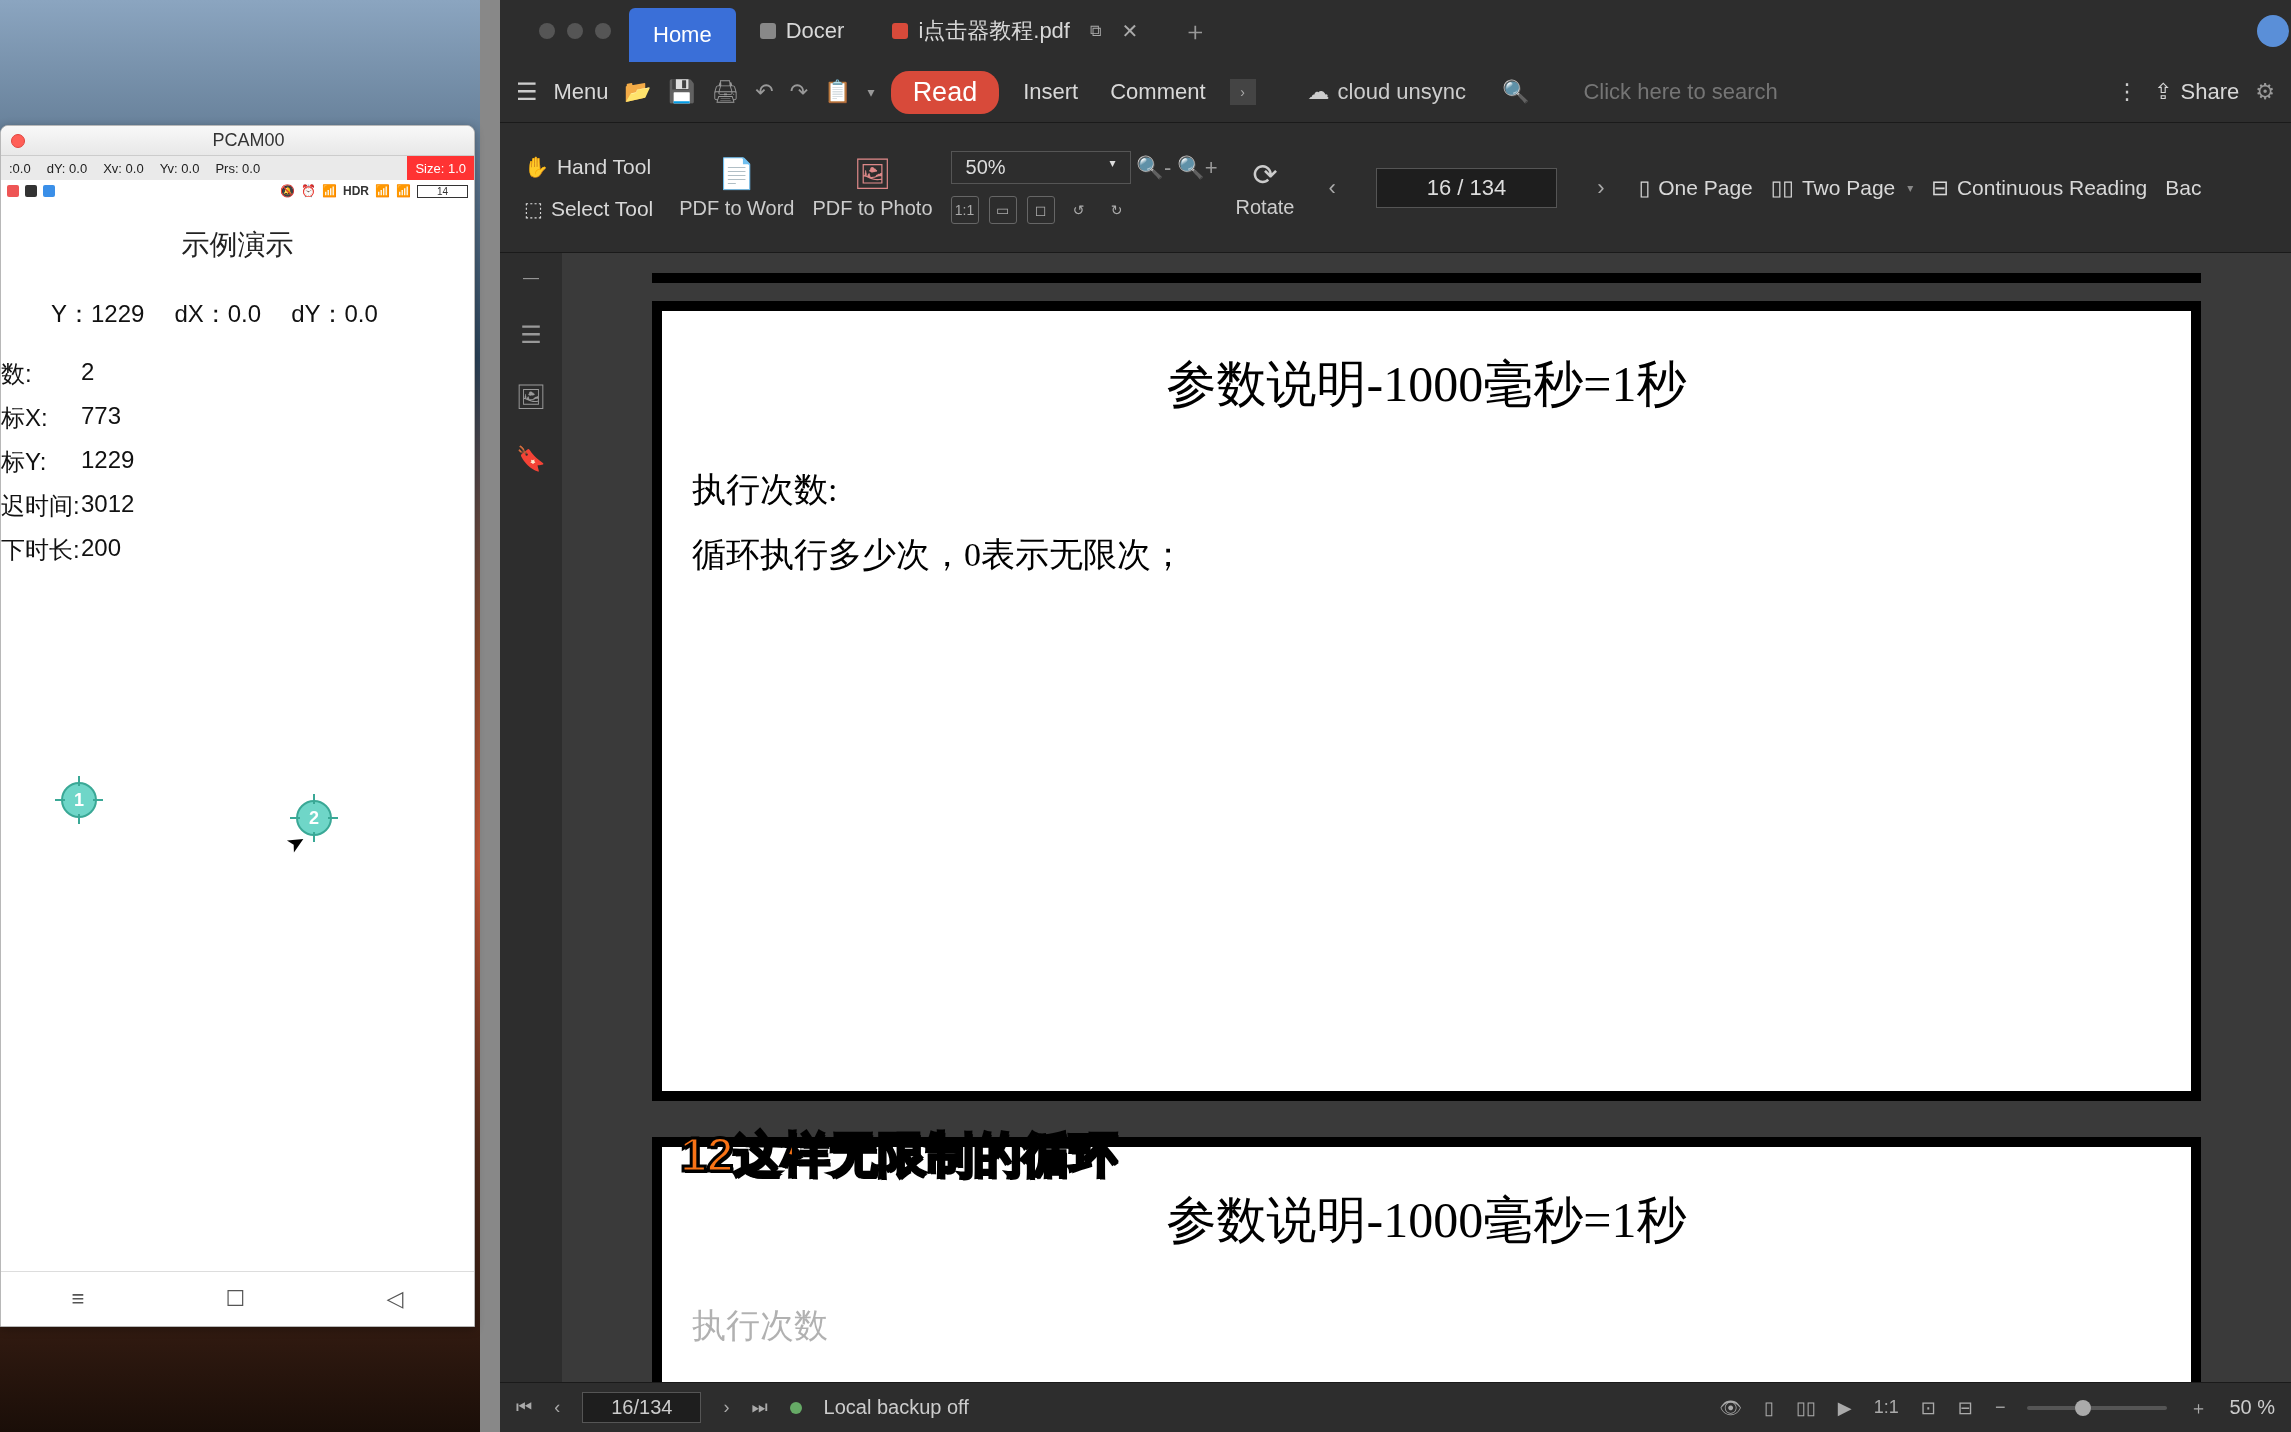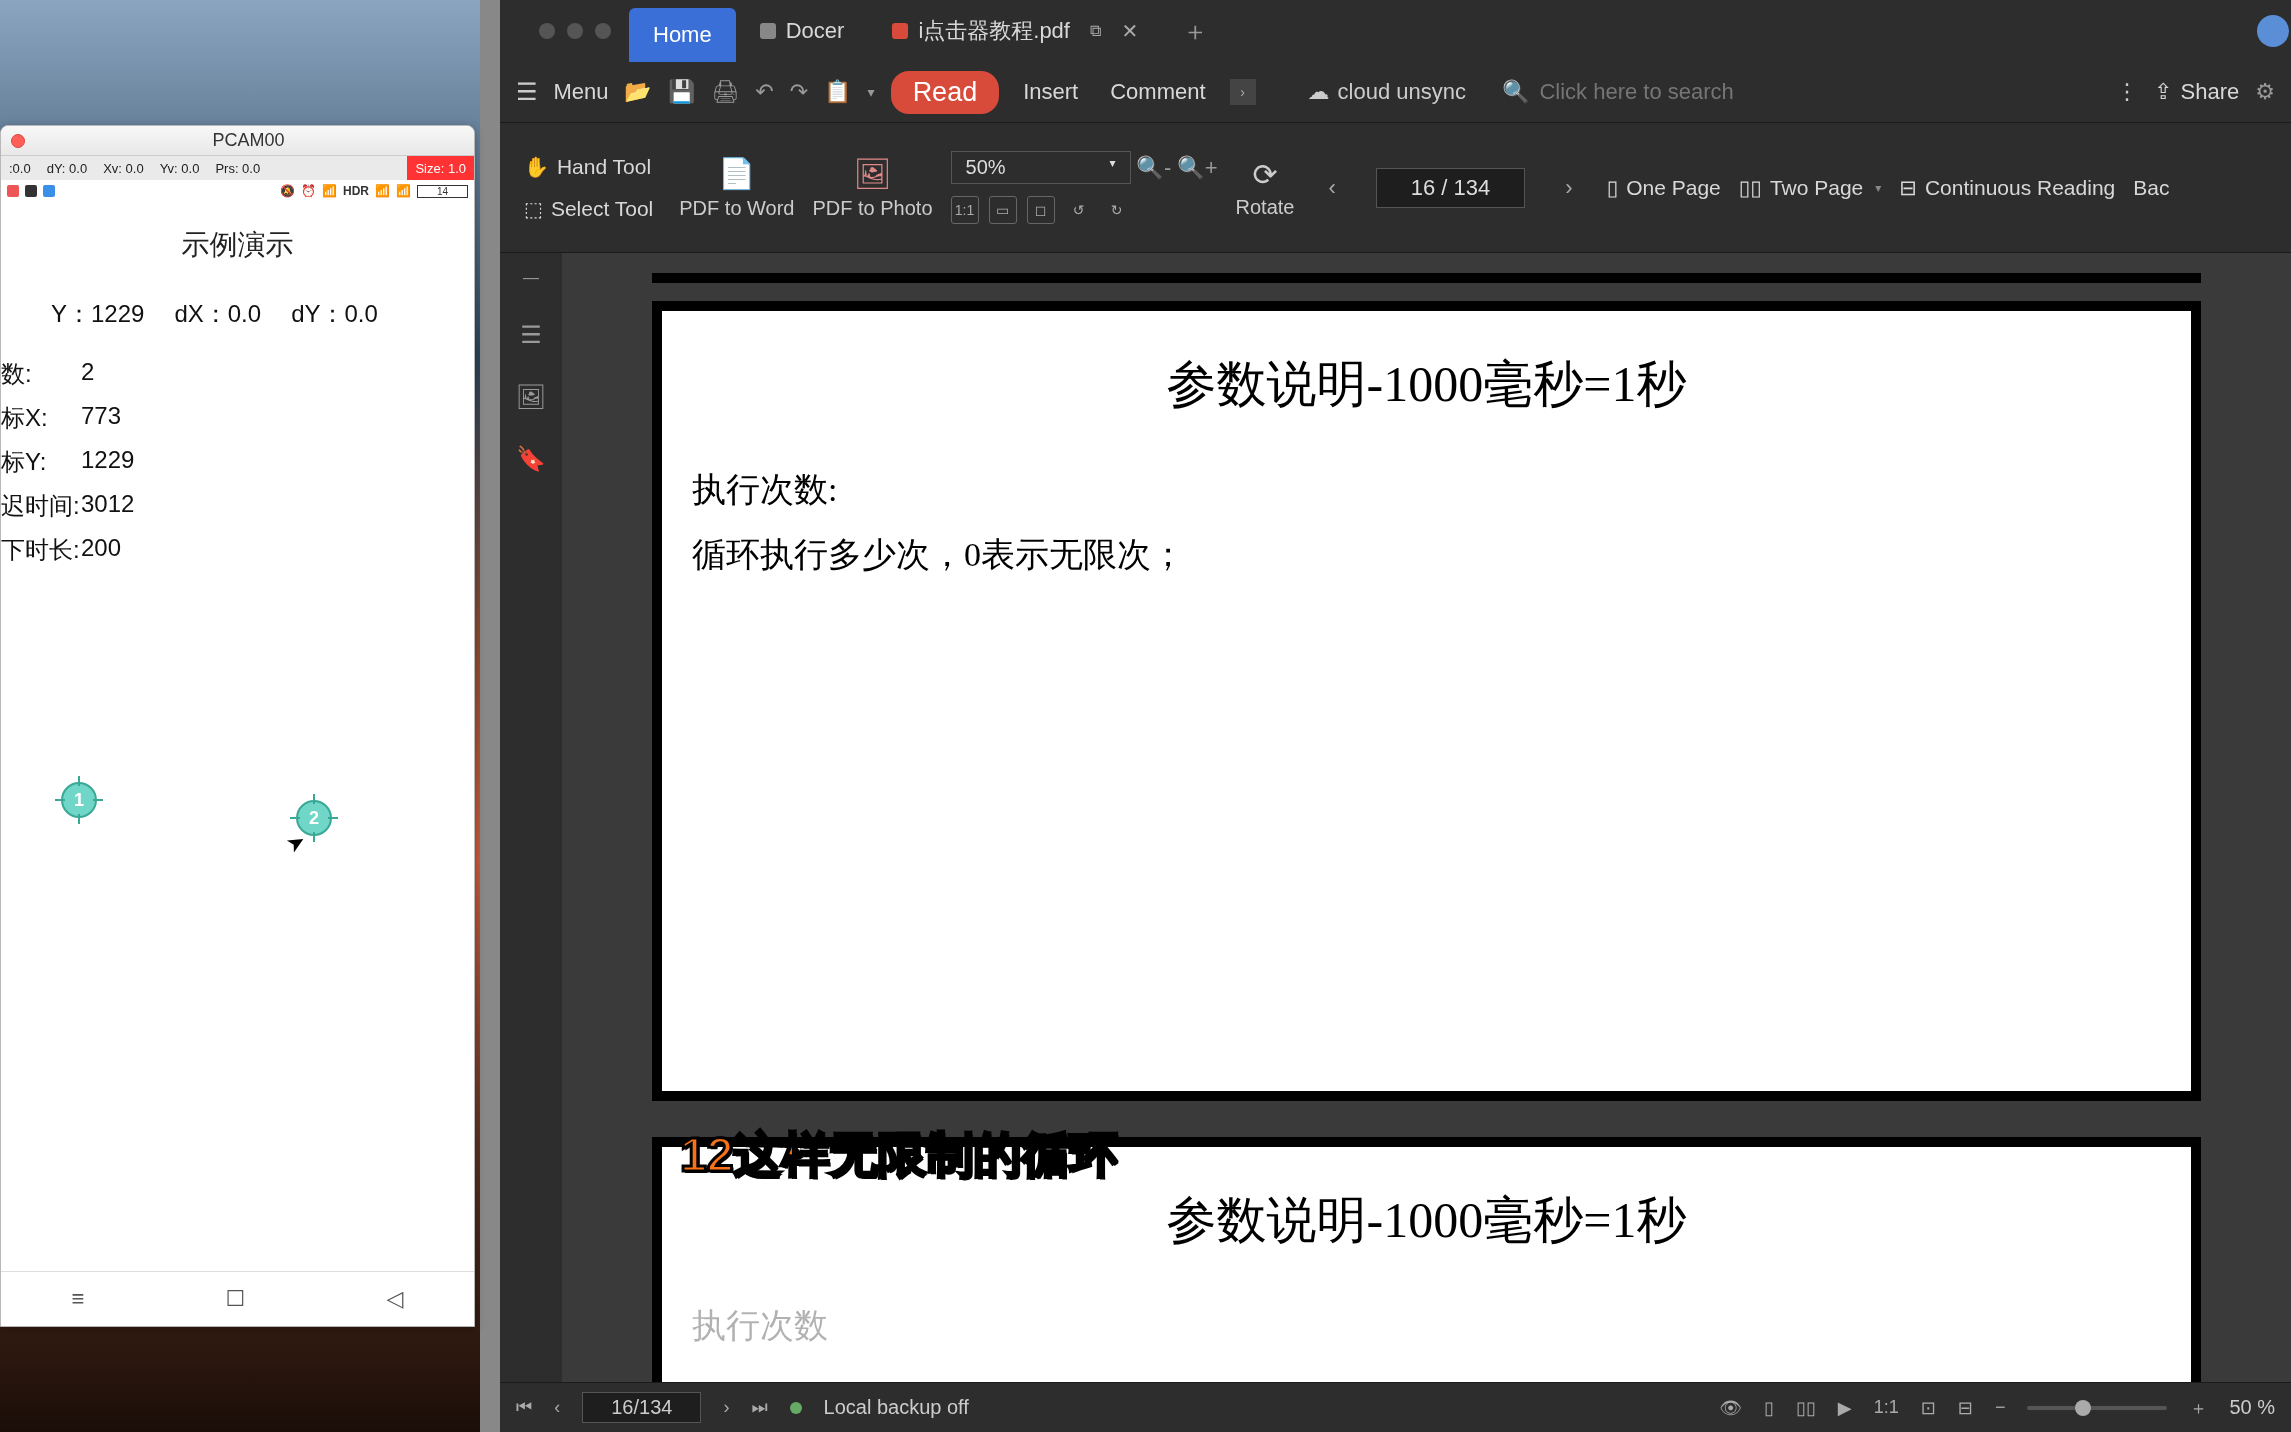--- a/index.html
+++ b/index.html
@@ -79,21 +79,21 @@
   border-bottom: 1px solid #1a1a1a;
 }
 .hamburger { font-size: 24px; color: #ccc; }
 .menu-text { color: #d8d8d8; font-size: 22px; }
 .mb-icon { font-size: 22px; color: #999; }
 .read-pill { background: #d84a3a; color: #ffffff; padding: 6px 22px; border-radius: 18px; font-size: 27px; }
 .mb-tab { color: #d8d8d8; font-size: 22px; padding: 0 8px; }
 .mb-chev { width: 26px; height: 26px; background: #444; display:flex; align-items:center; justify-content:center; color:#aaa; font-size:14px;}
 .cloud { display: flex; align-items: center; gap: 8px; color: #ccc; font-size: 22px; }
 .search-area { display: flex; align-items: center; gap: 10px; color: #666; font-size: 22px; flex: 1; margin-left: 20px; }
-.search-input { background: transparent; border: none; color: #666; font-size: 22px; outline: none; width: 260px; }
+.search-input { background: transparent; border: none; color: #666; font-size: 22px; outline: none; width: 260px; margin-left: 44px; }
 .dots-v { font-size: 22px; color: #ccc; }
 .share { display: flex; align-items: center; gap: 8px; color: #d8d8d8; font-size: 22px; }
 
 .pdf-toolbar {
   height: 130px; background: #2d2d2d; display: flex; align-items: center; padding: 0 16px; gap: 18px;
   border-bottom: 1px solid #1a1a1a;
 }
 .tool-col { display: flex; flex-direction: column; gap: 10px; }
 .tool-btn {
   display: flex; align-items: center; gap: 8px; color: #d8d8d8; font-size: 21px;
@@ -101,21 +101,21 @@
 }
 .tool-btn .ti { font-size: 20px; }
 .convert-col { display:flex; flex-direction:column; align-items:center; gap:6px; color:#ccc; font-size:20px;}
 .convert-col .ci { font-size: 30px; color:#d88; }
 .zoom-box { display:flex; align-items:center; gap:6px; }
 .zoom-select { background:#2d2d2d; border:1px solid #555; color:#ddd; padding:4px 14px; font-size:20px; width:180px; display:flex; justify-content:space-between;}
 .small-icon { width:28px; height:28px; border:1px solid #666; border-radius:3px; display:flex;align-items:center;justify-content:center;color:#aaa;font-size:14px;}
 .rotate-col { display:flex; flex-direction:column; align-items:center; gap:4px; color:#ccc; font-size:20px;}
 .nav-arrows { display:flex; align-items:center; gap:24px; }
 .nav-arrow { font-size:22px; color:#aaa; padding:8px 16px;}
-.page-box { background:#1e1e1e; border:1px solid #555; padding:6px 34px; font-size:22px; color:#ddd;}
+.page-box { background:#1e1e1e; border:1px solid #555; padding:6px 50px; font-size:22px; color:#ddd;}
 .view-btn { display:flex; align-items:center; gap:8px; color:#d8d8d8; font-size:21px;}
 .view-btn .drop { font-size:12px; color:#888; margin-left:4px;}
 
 .pdf-main { flex: 1; display: flex; background: #3a3a3a; overflow: hidden; }
 .side-rail { width: 62px; background: #2d2d2d; display:flex; flex-direction:column; align-items:center; padding-top:16px; gap:34px;}
 .rail-icon { font-size:24px; color:#999; }
 .doc-viewport { flex:1; background:#3a3a3a; padding: 20px 90px; overflow:hidden; position:relative;}
 .page {
   background:#fff; width: 100%; margin-bottom: 36px; padding: 40px 30px; min-height: 800px;
   border: 10px solid #000;

